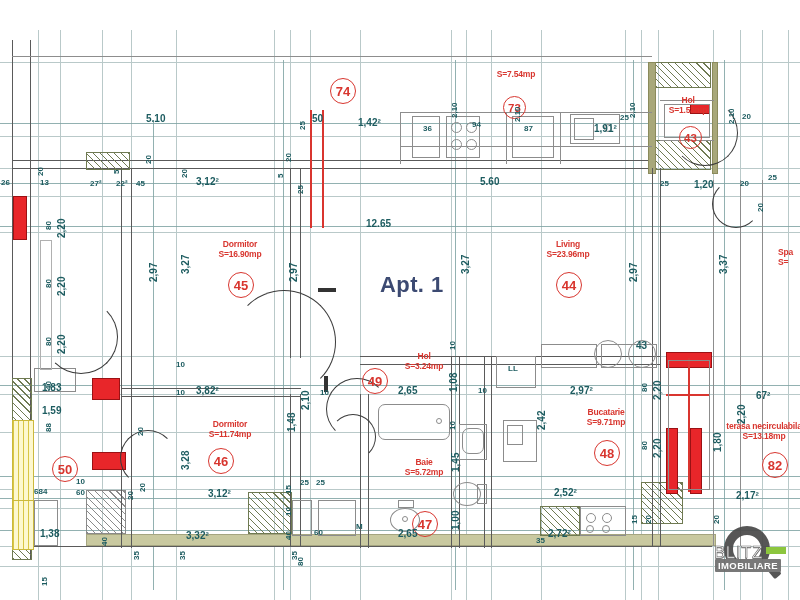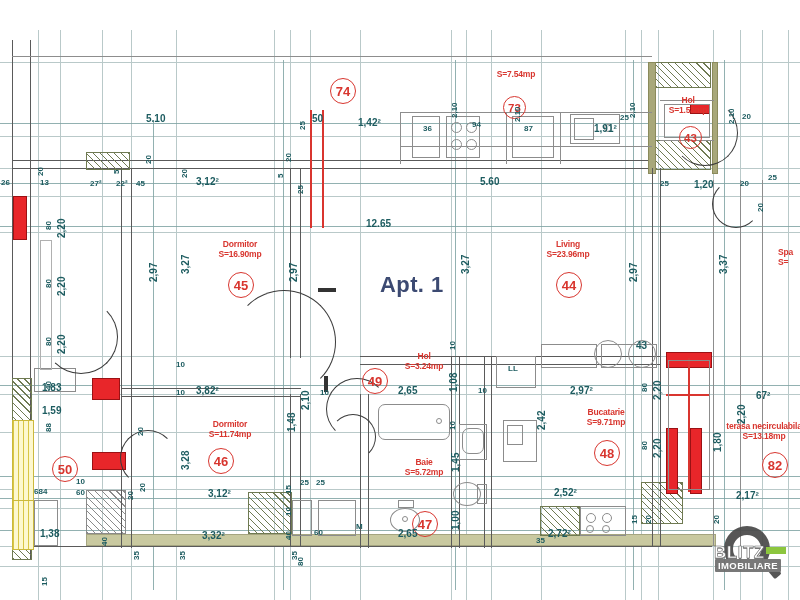--- a/index.html
+++ b/index.html
@@ -90,21 +90,21 @@
   .swing{position:absolute;border:1.3px solid #3a3a3a;border-radius:50%;
          background:transparent;box-sizing:border-box;}
   .door-leaf{position:absolute;background:#333;}
 
   
   #logo{position:absolute;right:4px;bottom:18px;width:86px;height:56px;opacity:.93;}
   #logo .lens{position:absolute;left:14px;top:0px;width:46px;height:46px;border-radius:50%;
               border:9px solid #4a4a4a;box-sizing:border-box;}
   #logo .handle{position:absolute;left:52px;top:38px;width:9px;height:20px;background:#4a4a4a;
                 transform:rotate(-40deg);transform-origin:top left;border-radius:2px;}
-  #logo .blitz{position:absolute;left:4px;top:17px;font-size:17px;font-weight:bold;color:#ffffff;
+  #logo .blitz{position:absolute;left:4px;top:17px;font-size:17px;font-weight:normal;color:#ffffff;
                letter-spacing:.5px;-webkit-text-stroke:.6px #5a5a5a;text-shadow:0 1px 0 #777;}
   #logo .imob{position:absolute;left:5px;top:33px;font-size:9.5px;font-weight:bold;color:#ffffff;
               letter-spacing:.4px;background:#6e6e6e;padding:1px 3px;border-radius:1px;}
   .greenstripe{position:absolute;right:14px;bottom:46px;width:20px;height:7px;background:#8cc63e;}
 </style>
 </head>
 <body>
 
 <div id="plan">
 
@@ -462,21 +462,21 @@
   <div class="dim v" style="left:536px;top:430px;">2,42</div>
   <div class="dim v" style="left:286px;top:432px;">1,48</div>
   <div class="dim v" style="left:180px;top:470px;">3,28</div>
   <div class="dim v" style="left:300px;top:410px;">2,10</div>
   <div class="dim v small" style="left:136px;top:436px;">20</div>
   <div class="dim v small" style="left:138px;top:492px;">20</div>
   <div class="dim" style="left:636px;top:340px;">43</div>
   <div class="dim small" style="left:508px;top:364px;">LL</div>
 
   <div class="dim" style="left:208px;top:488px;">3,12²</div>
-  <div class="dim" style="left:202px;top:530px;">3,32²</div>
+  <div class="dim" style="left:186px;top:530px;">3,32²</div>
   <div class="dim" style="left:398px;top:528px;">2,65</div>
   <div class="dim" style="left:548px;top:528px;">2,72²</div>
   <div class="dim" style="left:554px;top:487px;">2,52²</div>
 
   <div class="dim" style="left:736px;top:490px;">2,17²</div>
   <div class="dim" style="left:756px;top:390px;">67²</div>
   <div class="dim" style="left:40px;top:528px;">1,38</div>
   <div class="dim small" style="left:34px;top:487px;text-align:right;">684</div>
   <div class="dim small" style="left:76px;top:477px;">10</div>
   <div class="dim small" style="left:76px;top:488px;">60</div>

